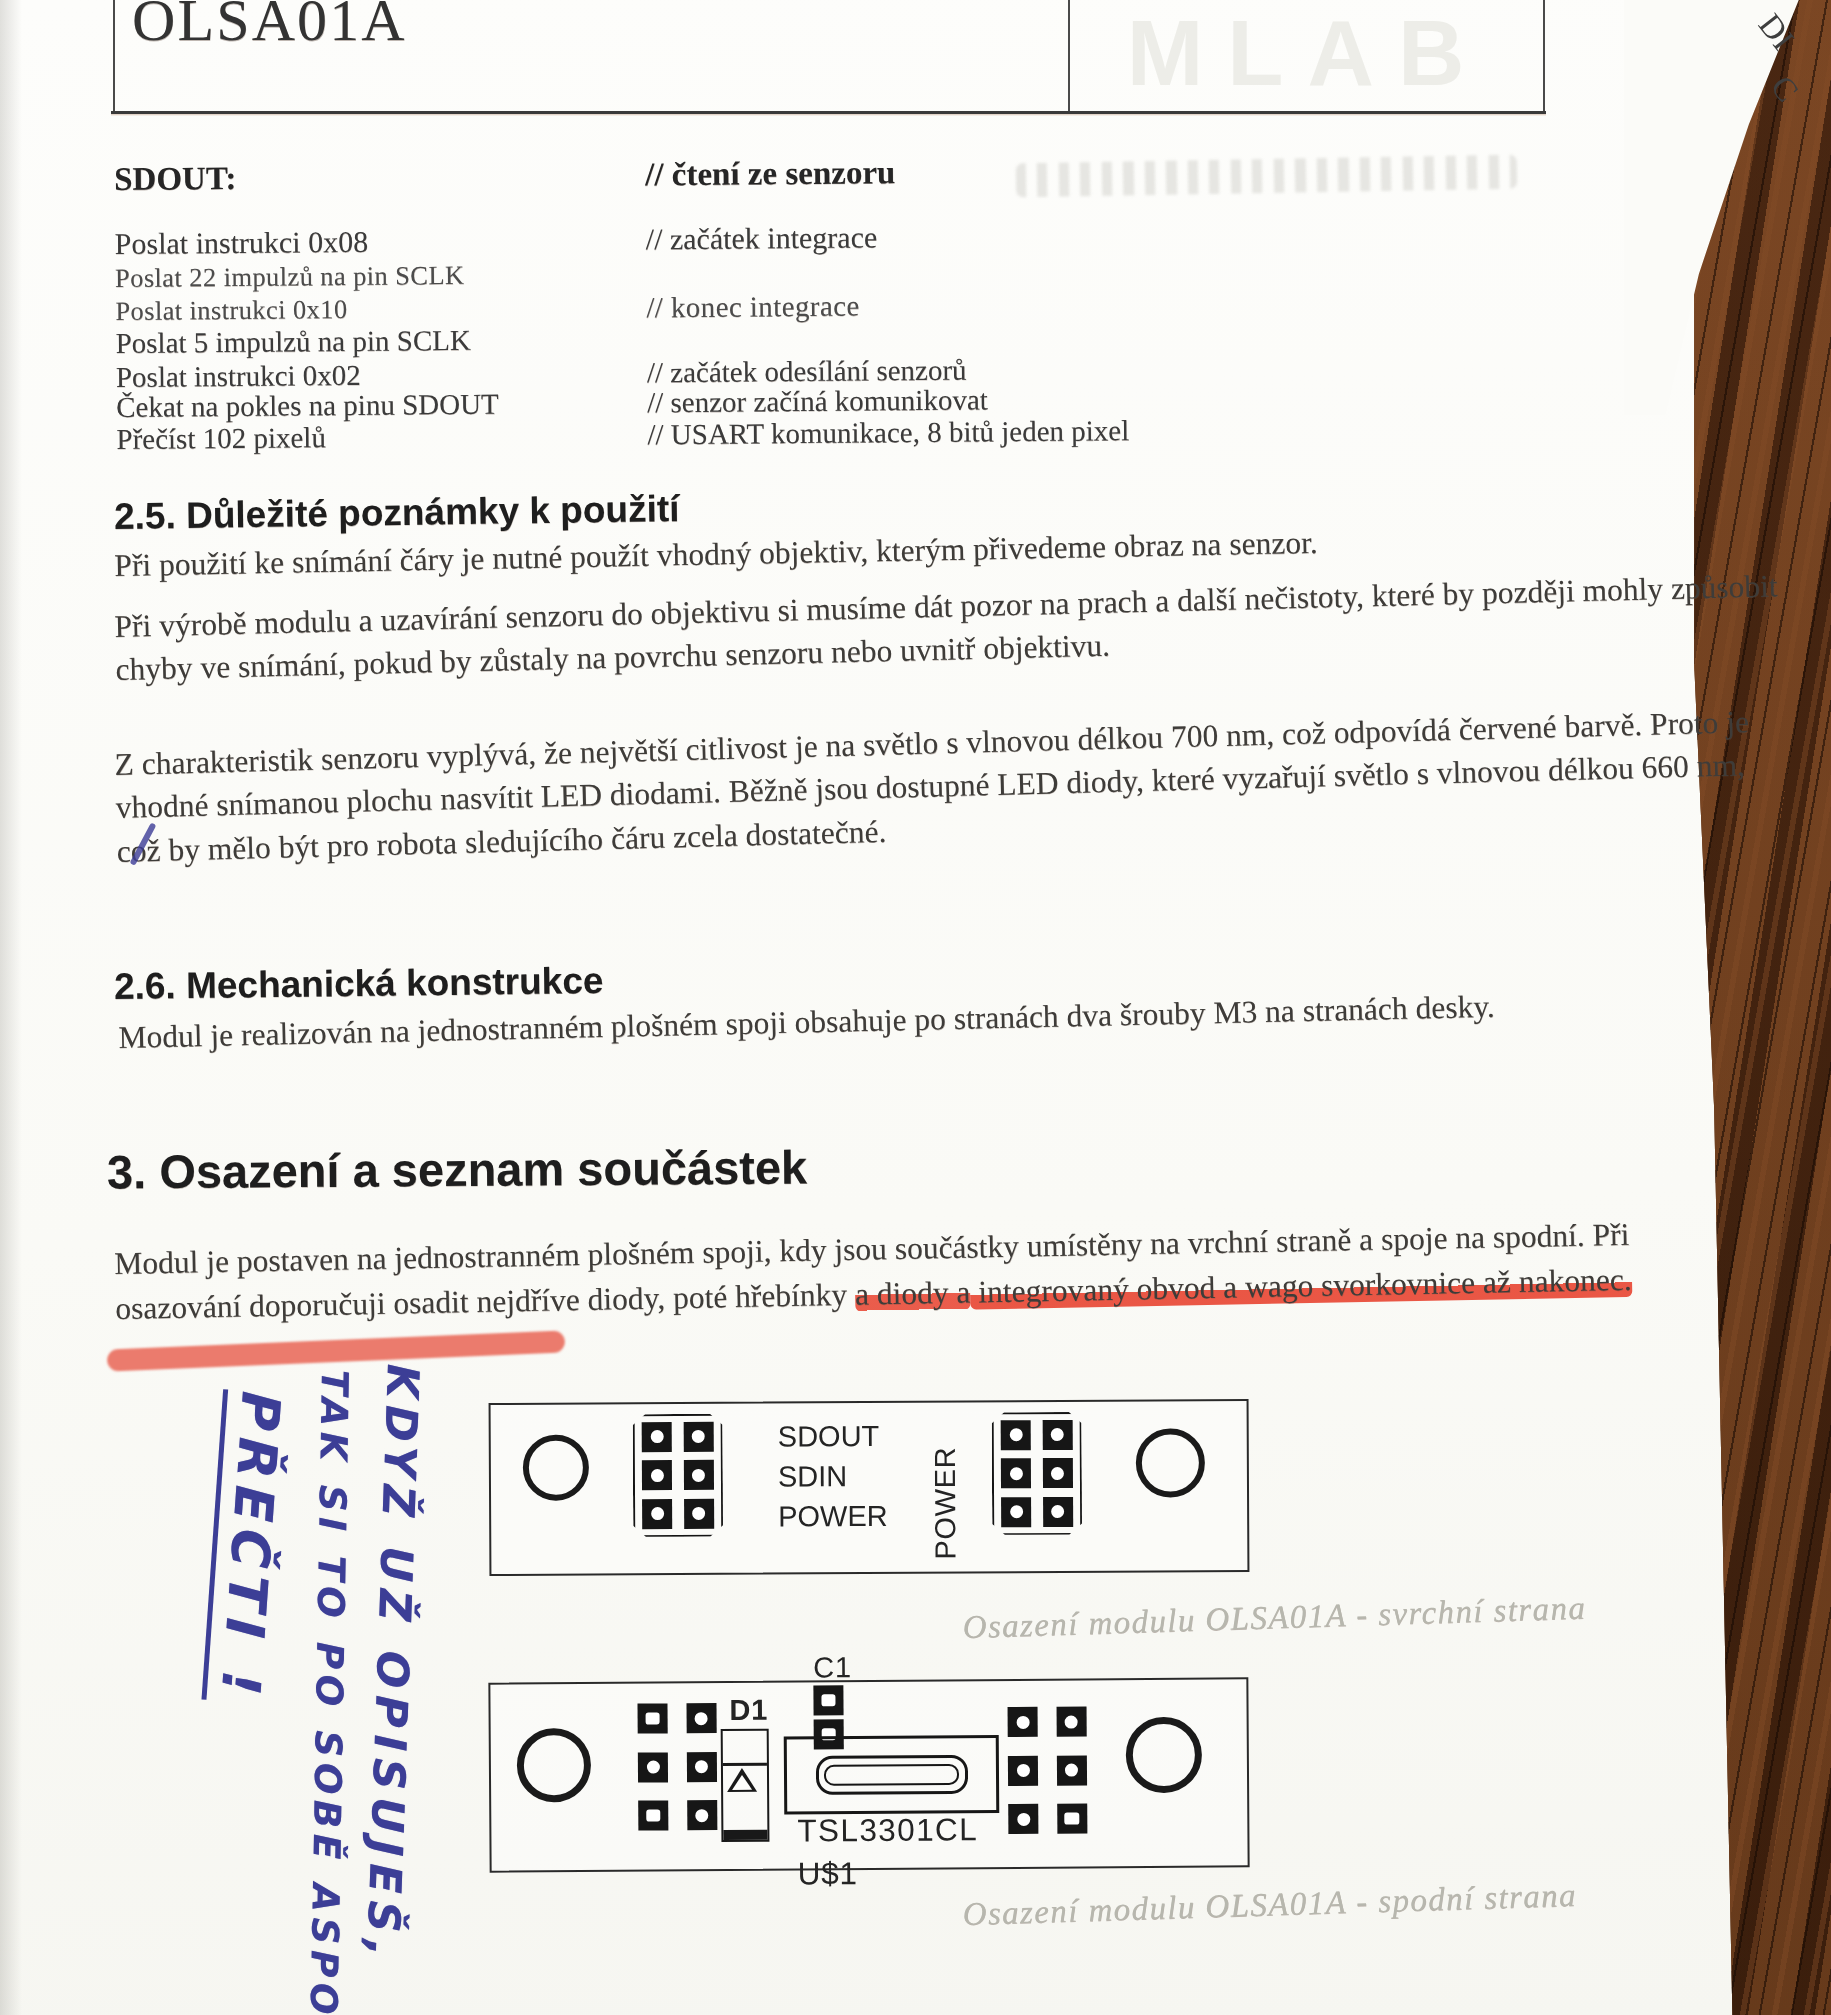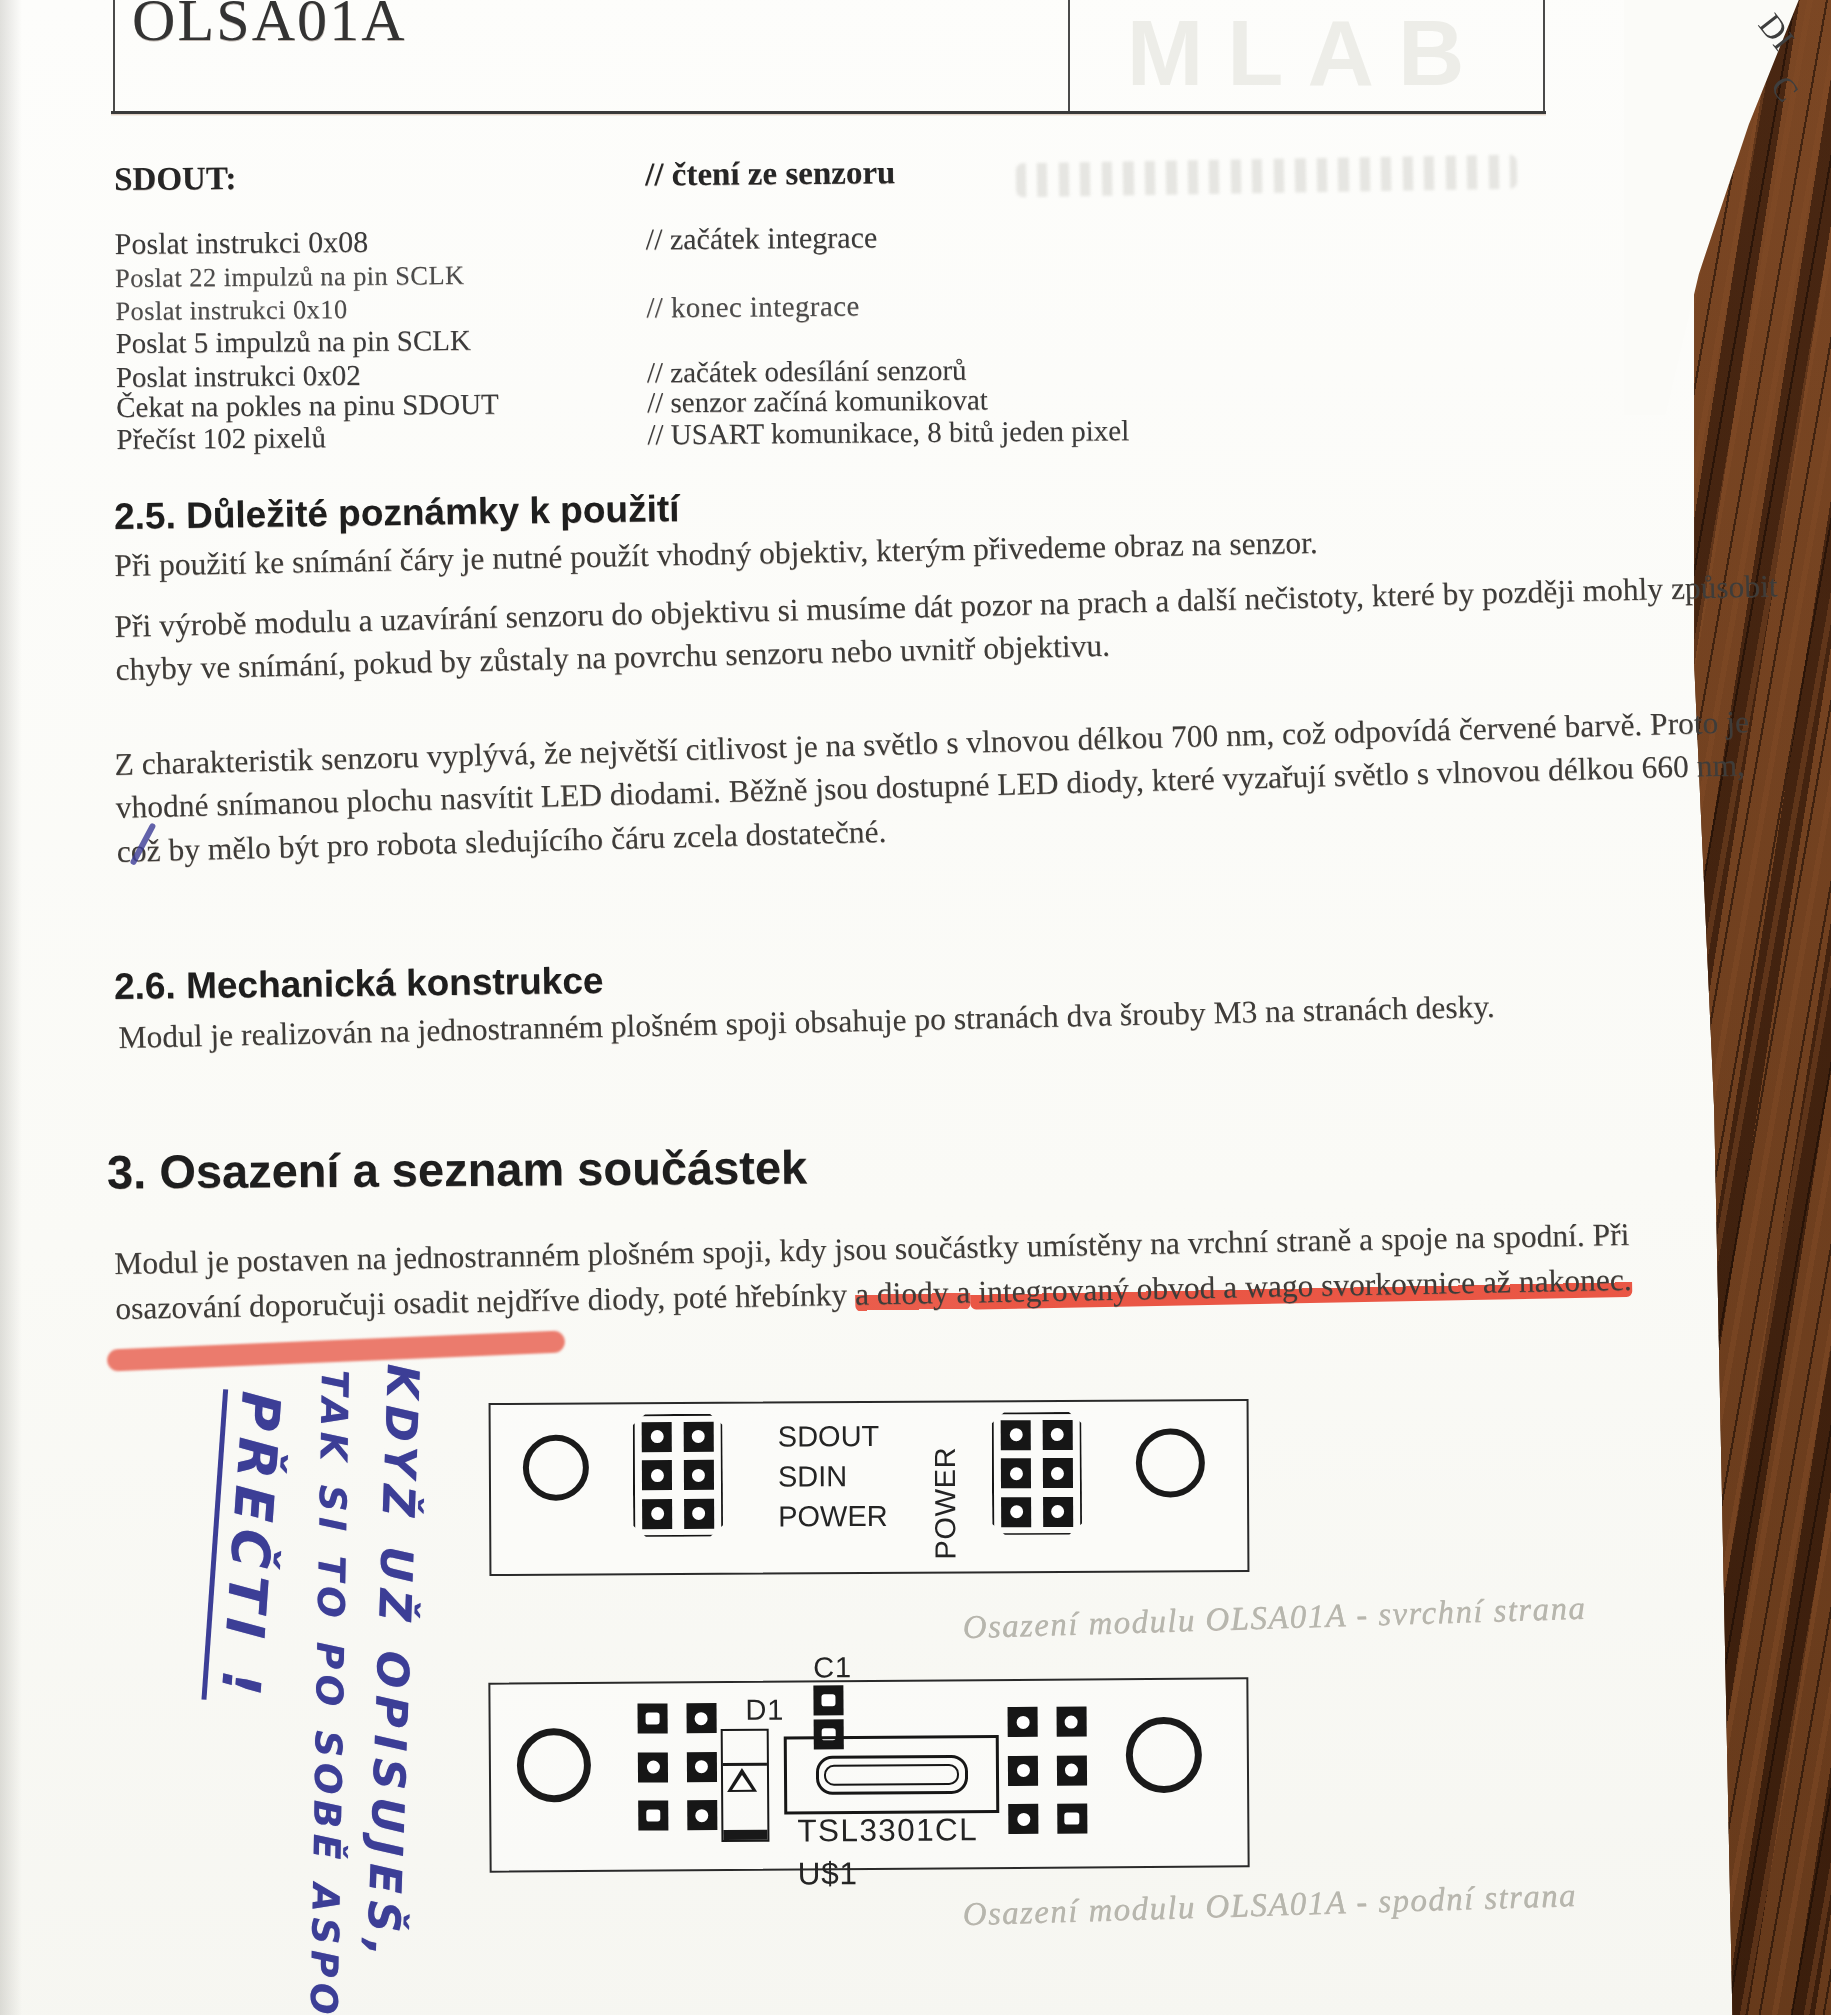--- a/index.html
+++ b/index.html
@@ -184,21 +184,21 @@
 <div class="pcb" style="left:489px;top:1680px;width:756px;height:186px;transform:rotate(-0.4deg);">
   <div class="hole" style="left:26px;top:44px;width:60px;height:60px;border-width:7.2px;"></div>
   <div class="padgrid" style="left:147px;top:20px;">
     <span class="pad sq"></span>
       <span class="pad"></span>
     <span class="pad"></span>
       <span class="pad"></span>
     <span class="pad sq"></span>
       <span class="pad"></span>
   </div>
-  <div class="pcb-label" style="left:255px;top:11.4px;">D1</div>
+  <div class="pcb-label" style="left:239px;top:11.4px;font-weight:bold;">D1</div>
   <div class="d1-body" style="left:230px;top:46px;width:44px;height:109px;">
     <div class="d1-bar"></div>
     <div class="d1-tri-o"></div>
     <div class="d1-tri-i"></div>
     <div class="d1-bot"></div>
   </div>
   <div class="pcb-label" style="left:323px;top:-31.5px;">C1</div>
   <div style="position:absolute;left:323px;top:2.9px;display:flex;flex-direction:column;gap:4.3px;">
     <span class="pad sq"></span>
     <span class="pad sq"></span>

